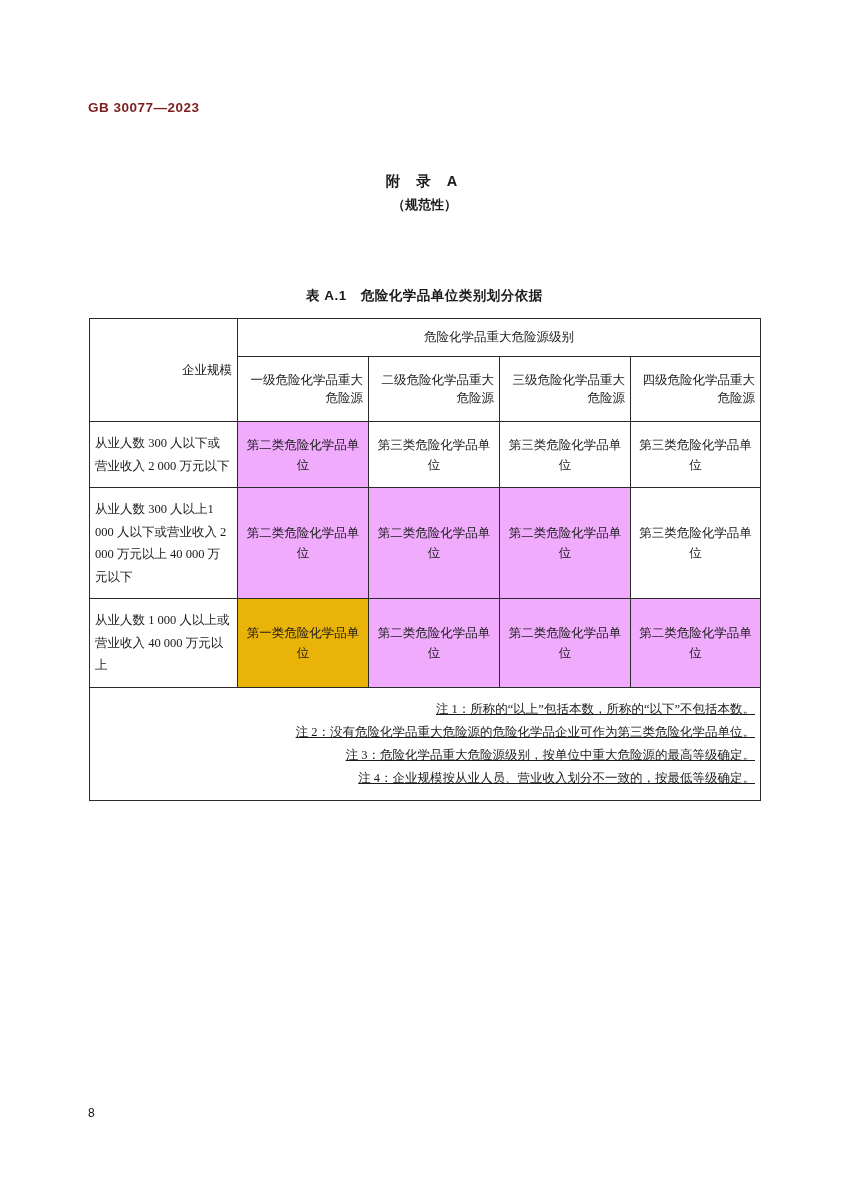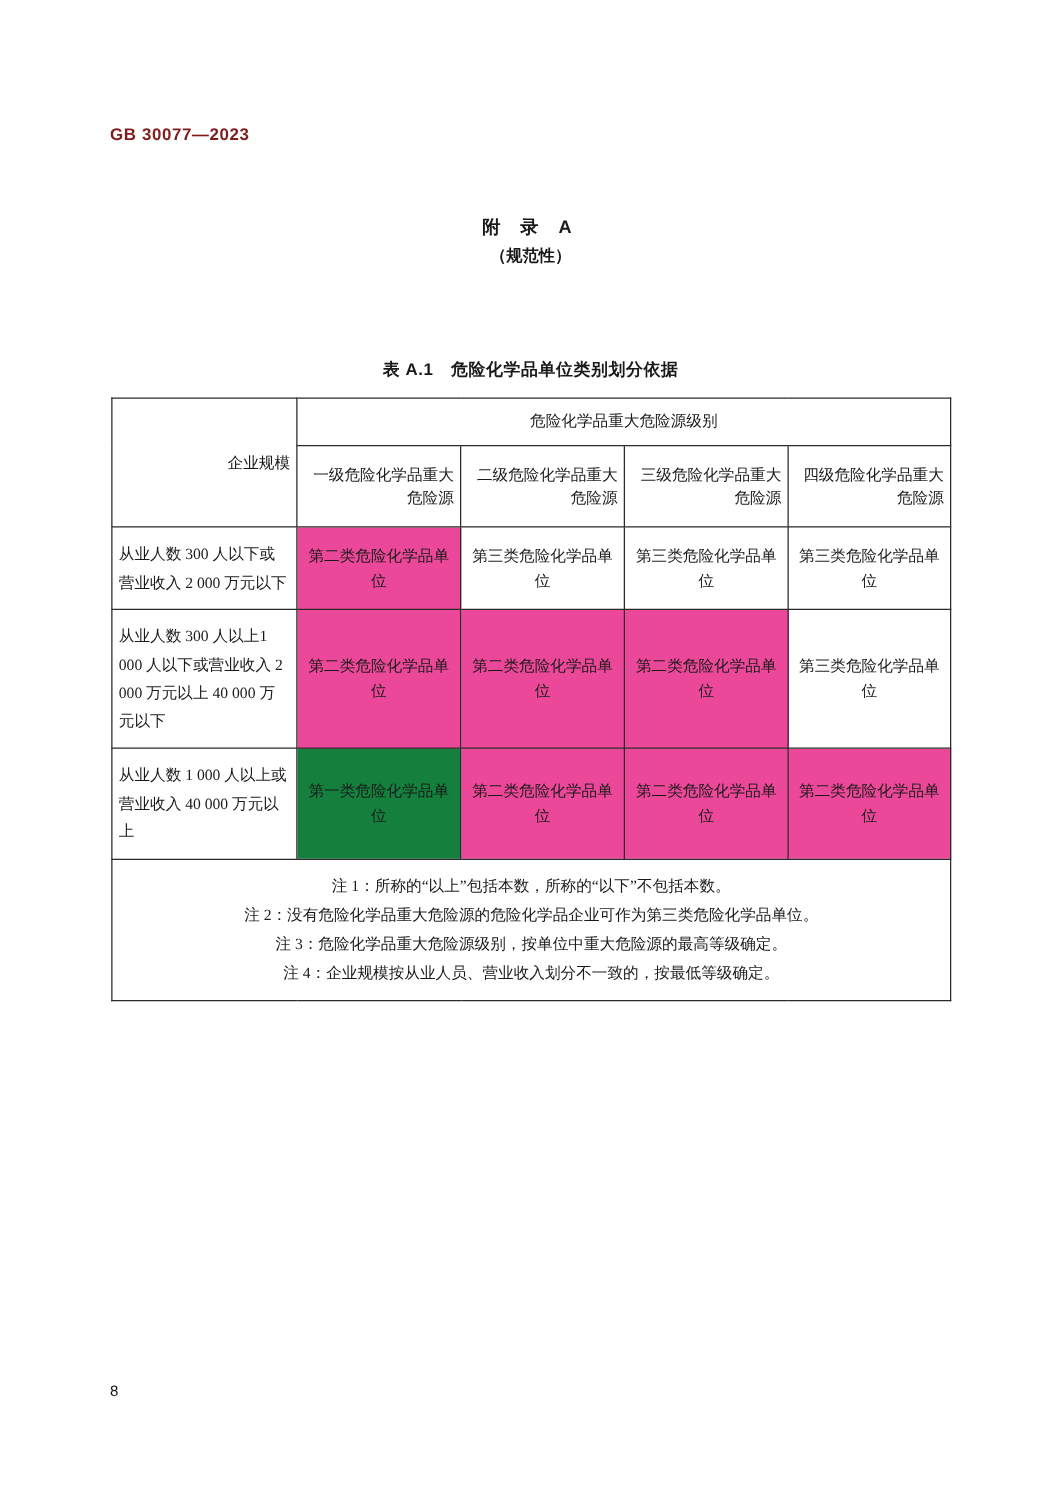--- a/index.html
+++ b/index.html
@@ -110,27 +110,28 @@
     font-size: 12.5px;
     line-height: 1.8;
     padding-left: 9px;
     padding-right: 6px;
   }
   .val-cell {
     text-align: center;
     font-size: 12.5px;
     line-height: 1.6;
   }
-  .shade-light { background: #ec4899; }
-  .shade-dark { background: #15803d; margin-top: 46px; }
+  .shade-light { background: #f0abfc; }
+  .shade-dark { background: #eab308; margin-top: 46px; }
   .notes-cell {
-    text-align: center;
+    text-align: right;
     font-size: 12.5px;
     line-height: 1.85;
     padding: 7px 10px 9px 14px;
+    text-decoration: underline;
   }
   .notes-cell div { white-space: nowrap; }
   .page-number {
     position: absolute;
     left: 88px;
     top: 1106px;
     font-family: "Liberation Sans", sans-serif;
     font-size: 12px;
     color: #111;
   }

